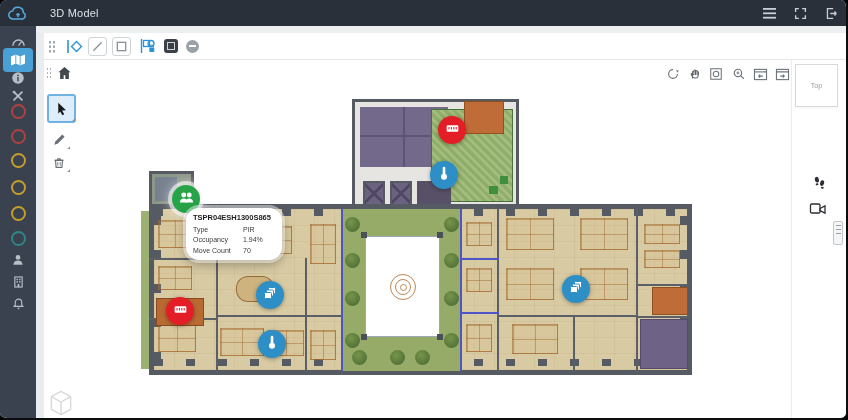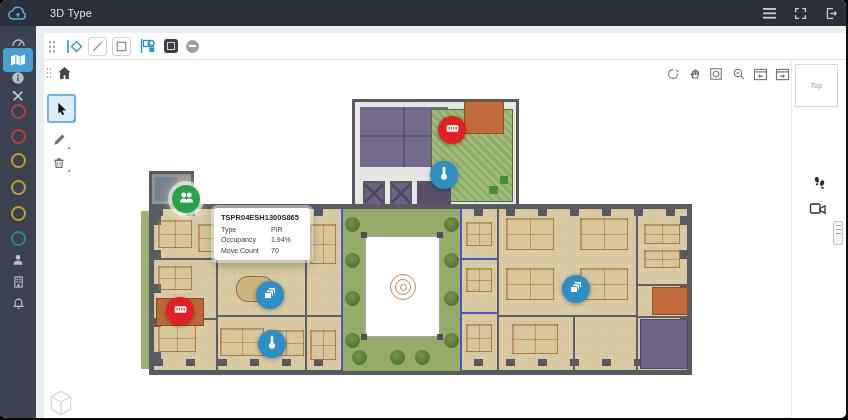--- a/index.html
+++ b/index.html
@@ -75,22 +75,22 @@
       linear-gradient(45deg,transparent 46%,#504862 46% 54%,transparent 54%),
       linear-gradient(-45deg,transparent 46%,#504862 46% 54%,transparent 54%),#6b6180;border:2px solid #555a63;box-sizing:border-box;}
 
   
   .sensor{position:absolute;width:28px;height:28px;border-radius:50%;display:flex;align-items:center;justify-content:center;
           box-shadow:0 1px 4px rgba(0,0,0,.35);z-index:32;cursor:pointer;}
   .s-red{background:#e41e26;} .s-blue{background:#2d8fc6;}
   .s-green{background:#27a348;box-shadow:0 0 0 4px rgba(255,255,255,.55),0 0 14px rgba(255,255,255,.95),0 1px 4px rgba(0,0,0,.3);z-index:34;}
 
   
-  .tip{position:absolute;left:186px;top:208px;width:96px;background:#fff;border-radius:3px;padding:5px 7px 6px;z-index:40;box-sizing:border-box;
-       box-shadow:0 0 0 3px rgba(255,255,255,.45),0 4px 12px rgba(0,0,0,.35);margin-left:28px;}
+  .tip{position:absolute;left:186px;top:208px;width:96px;background:#fff;border-radius:13px;padding:5px 7px 6px;z-index:40;box-sizing:border-box;
+       box-shadow:0 0 0 3px rgba(255,255,255,.45),0 4px 12px rgba(0,0,0,.35);}
   .tip-title{font-size:7.5px;font-weight:bold;color:#1c1c1c;white-space:nowrap;}
   .tip-row{display:flex;margin-top:3.5px;font-size:7px;color:#3a3a3a;}
   .tip-row .l{width:50px;}
 
   .cube3d{position:absolute;left:48px;top:390px;z-index:20;}
 </style>
 </head>
 <body>
 
 <div class="app">
@@ -265,21 +265,21 @@
         <span class="v">1.94%</span>
       </div>
       <div class="tip-row">
         <span class="l">Move Count</span>
         <span class="v">70</span>
       </div>
     </div>
   </div>
 
   <header class="topbar">
-    <span class="title">3D Type</span>
+    <span class="title">3D Model</span>
     <div class="win-icons">
       <span class="ic">
         <svg width="13" height="11" viewBox="0 0 13 11" fill="#c9ced5">
             <rect y="0" width="13" height="1.8"></rect>
             <rect y="4.4" width="13" height="1.8"></rect>
             <rect y="8.8" width="13" height="1.8"></rect>
           </svg>
       </span>
       <span class="ic">
         <svg width="13" height="13" viewBox="0 0 16 16" fill="none" stroke="#c9ced5" stroke-width="1.7">

